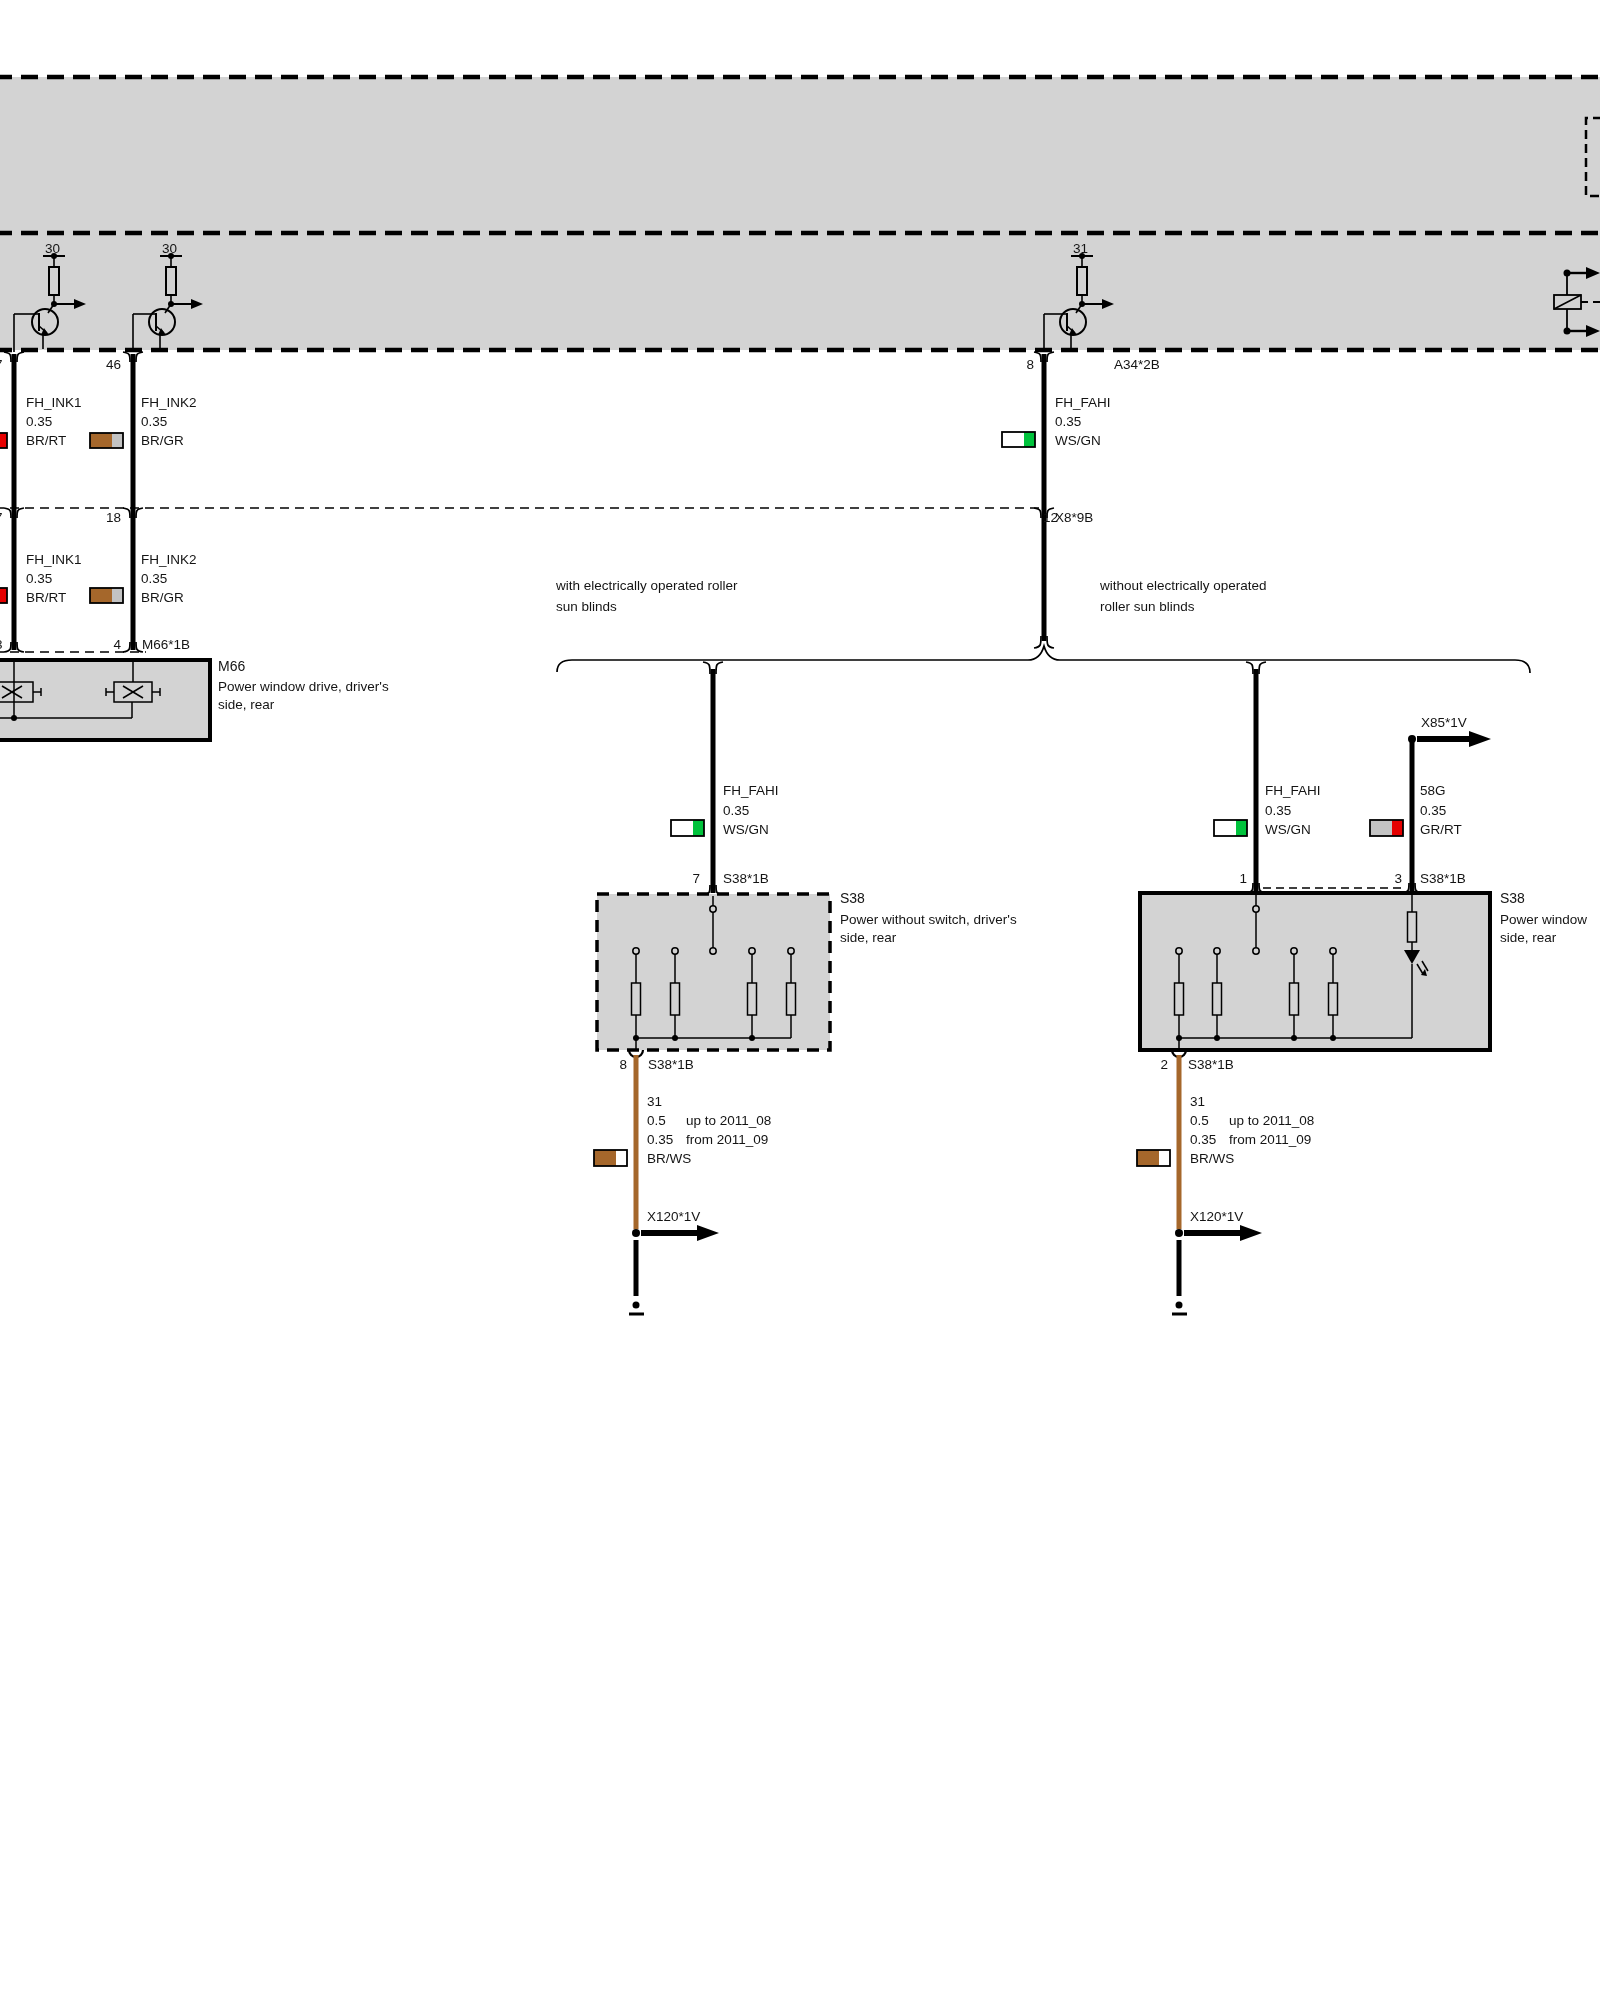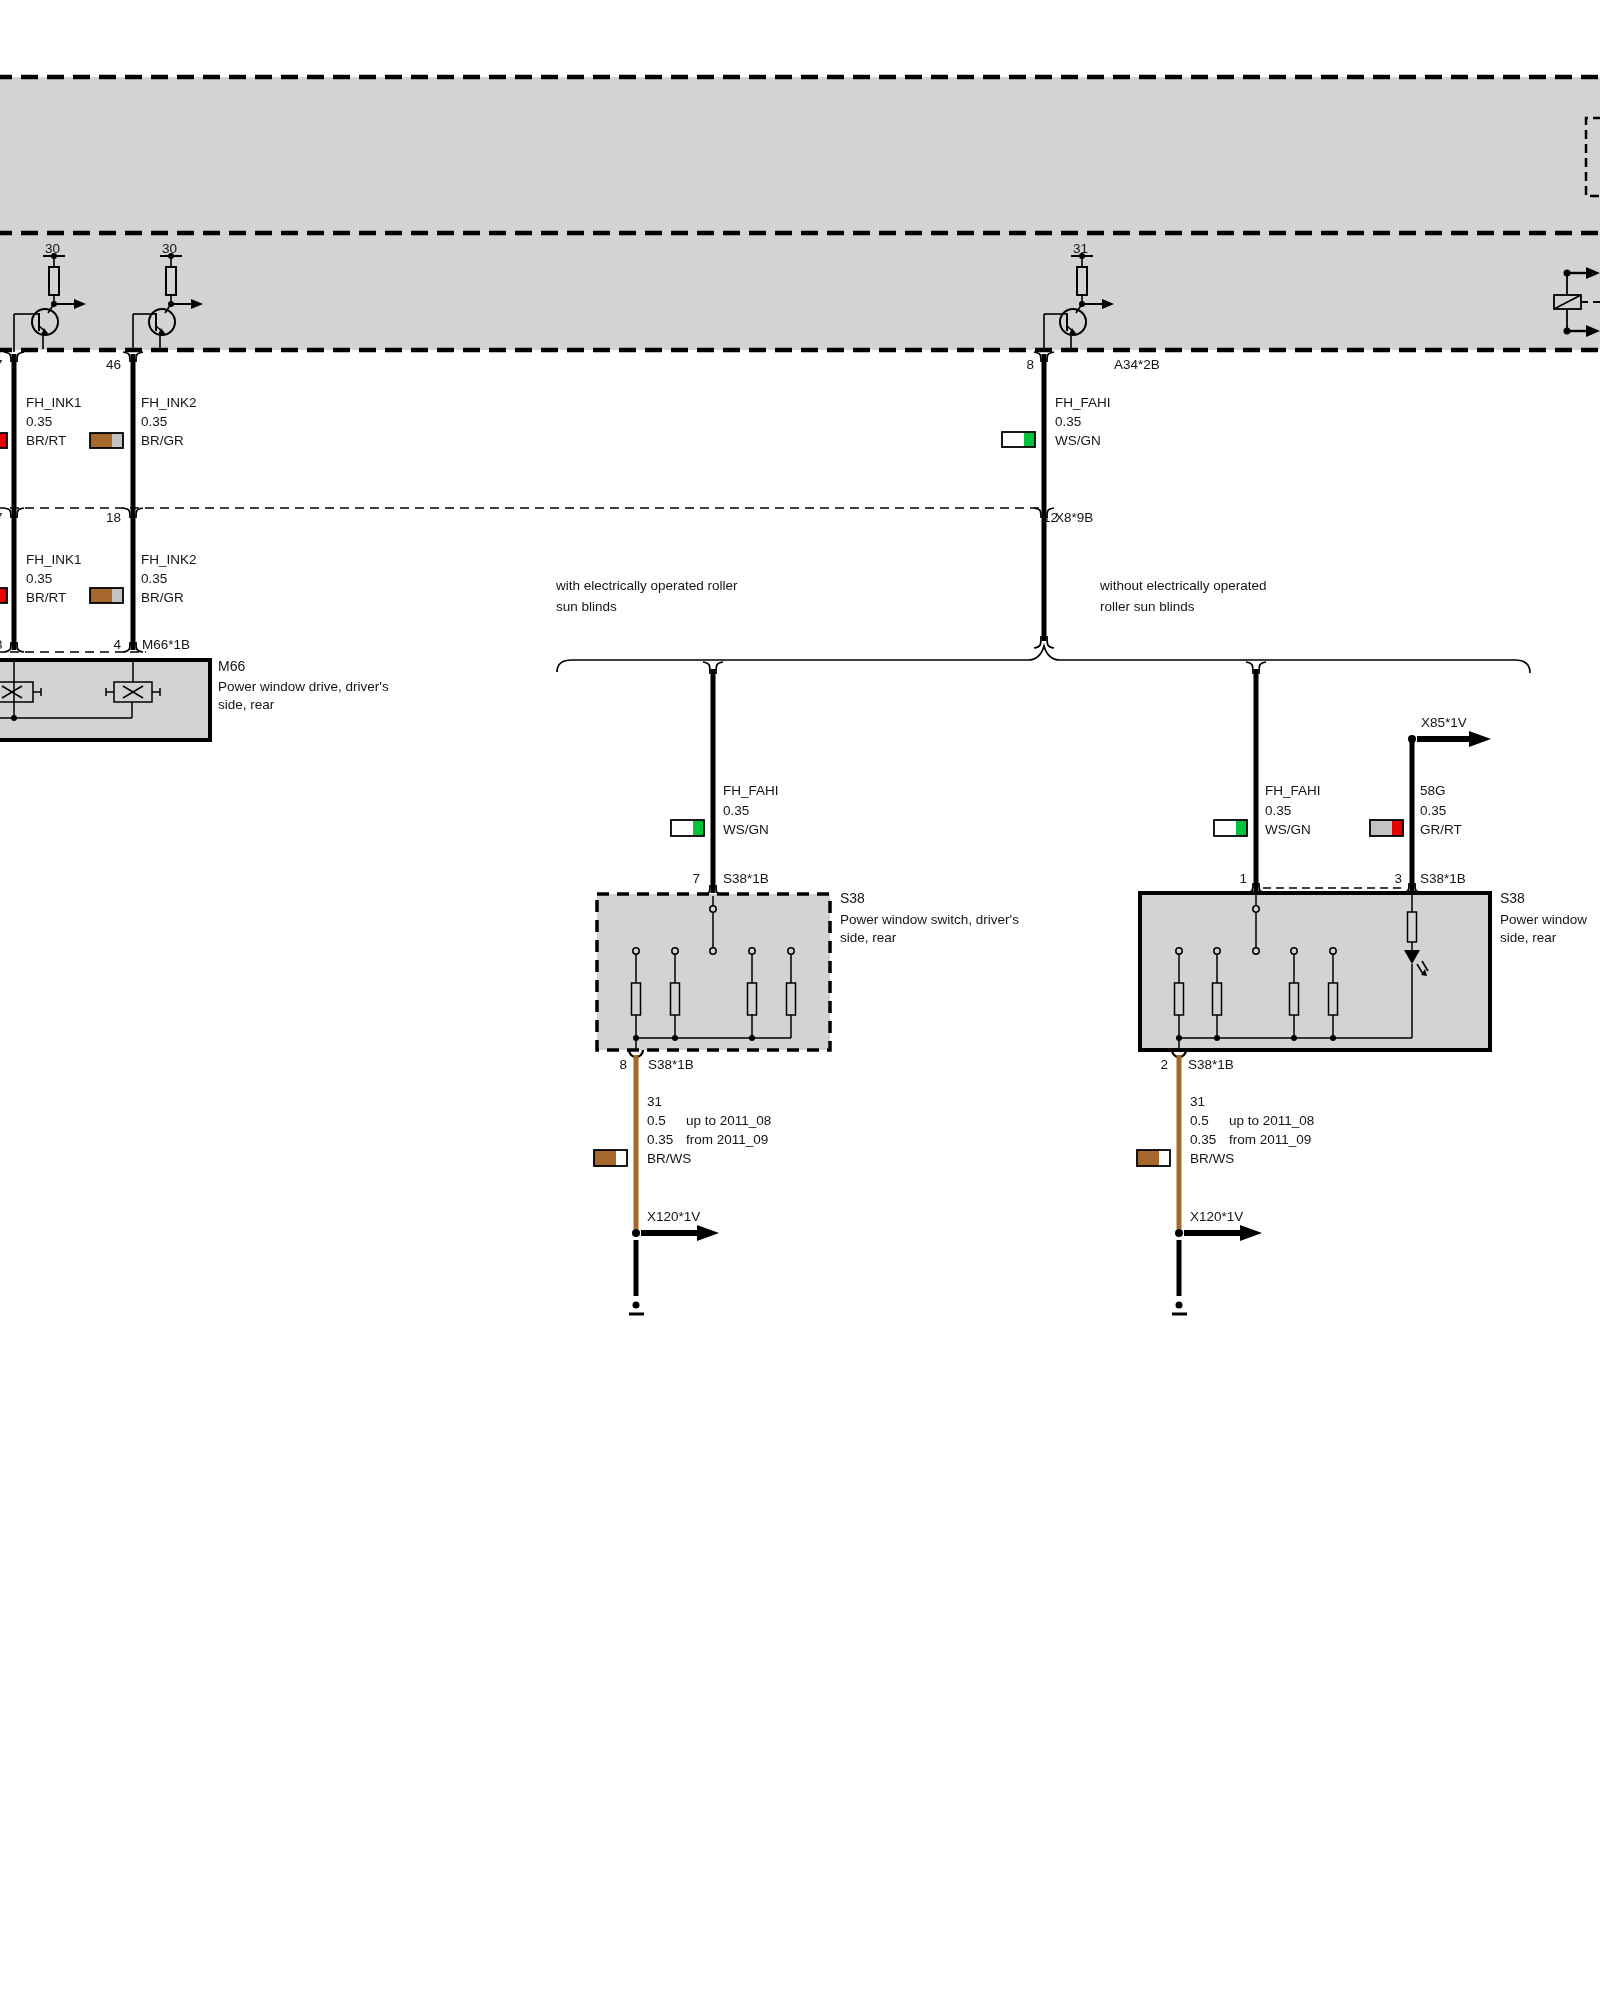--- a/index.html
+++ b/index.html
@@ -384,21 +384,21 @@
 <div class="t" style="left:1265px;top:802px">0.35</div>
 <div class="t" style="left:1265px;top:821px">WS/GN</div>
 <div class="t" style="left:1420px;top:782px">58G</div>
 <div class="t" style="left:1420px;top:802px">0.35</div>
 <div class="t" style="left:1420px;top:821px">GR/RT</div>
 <div class="t" style="left:1421px;top:714px">X85*1V</div>
 
 <div class="t ra" style="left:674px;top:870px;width:26px">7</div>
 <div class="t" style="left:723px;top:870px">S38*1B</div>
 <div class="t big" style="left:840px;top:889px">S38</div>
-<div class="t" style="left:840px;top:911px">Power window switch, driver's</div>
+<div class="t" style="left:840px;top:911px">Power without switch, driver's</div>
 <div class="t" style="left:840px;top:929px">side, rear</div>
 <div class="t ra" style="left:601px;top:1056px;width:26px">8</div>
 <div class="t" style="left:648px;top:1056px">S38*1B</div>
 
 <div class="t ra" style="left:1221px;top:870px;width:26px">1</div>
 <div class="t ra" style="left:1376px;top:870px;width:26px">3</div>
 <div class="t" style="left:1420px;top:870px">S38*1B</div>
 <div class="t big" style="left:1500px;top:889px">S38</div>
 <div class="t" style="left:1500px;top:911px">Power window</div>
 <div class="t" style="left:1500px;top:929px">side, rear</div>

